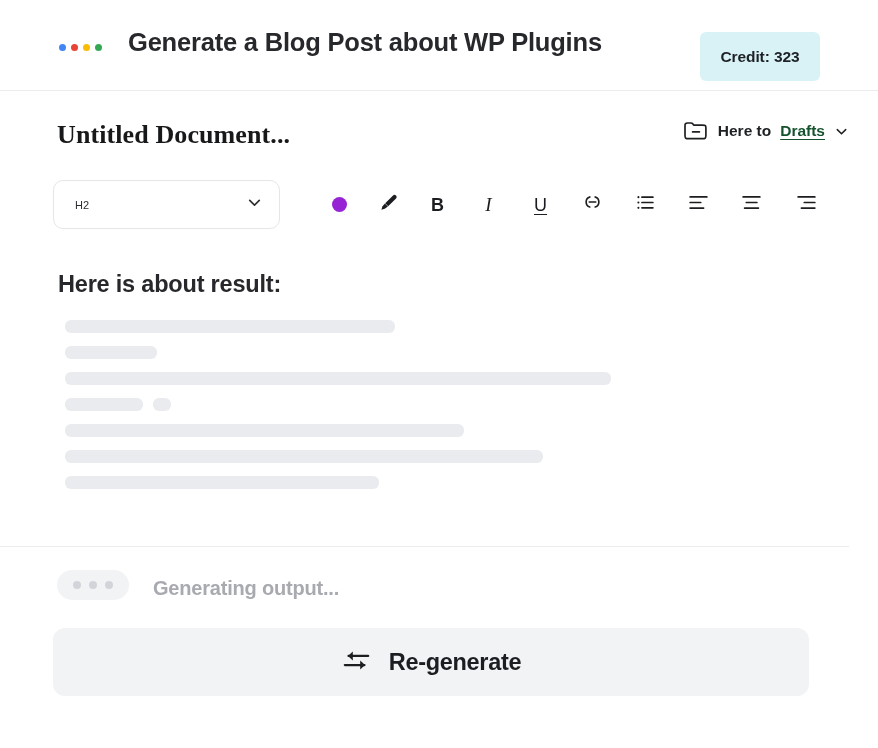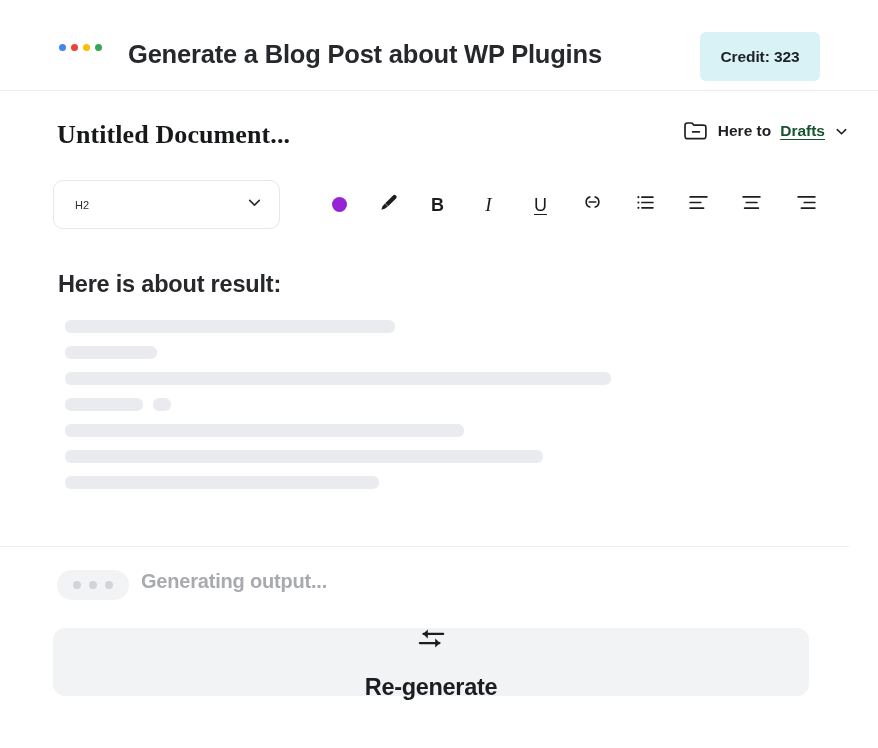--- a/index.html
+++ b/index.html
@@ -42,21 +42,21 @@
     border-radius: 50%;
   }
   .dot-blue   { background: #4285f4; }
   .dot-red    { background: #ea4335; }
   .dot-yellow { background: #fbbc05; }
   .dot-green  { background: #34a853; }
 
   .header-title {
     position: absolute;
     left: 128px;
-    top: 40px;
+    top: 28px;
     font-size: 25.5px;
     font-weight: 700;
     letter-spacing: -0.2px;
     color: #27282b;
     white-space: nowrap;
   }
 
   .credit-badge {
     position: absolute;
     left: 700px;
@@ -209,22 +209,22 @@
     width: 849px;
     height: 1px;
     background: #ececee;
   }
 
   
   .gen-row {
     position: absolute;
     left: 57px; top: 570px;
     display: flex;
-    align-items: flex-start;
-    gap: 12px;
+    align-items: flex-end;
+    gap: 24px;
   }
   .gen-pill {
     width: 72px; height: 30px;
     border-radius: 15px;
     background: #f2f3f5;
     display: flex;
     align-items: center;
     justify-content: center;
     gap: 8px;
   }
@@ -248,21 +248,20 @@
     left: 53px; top: 628px;
     width: 756px; height: 68px;
     border-radius: 12px;
     background: #f2f3f5;
     border: none;
     display: flex;
     align-items: center;
     justify-content: center;
     gap: 17px;
     cursor: pointer;
-    flex-direction: column;
   }
   .regen-label {
     font-size: 23.5px;
     font-weight: 700;
     color: #1c1d20;
     letter-spacing: -0.3px;
   }
 </style>
 </head>
 <body>

